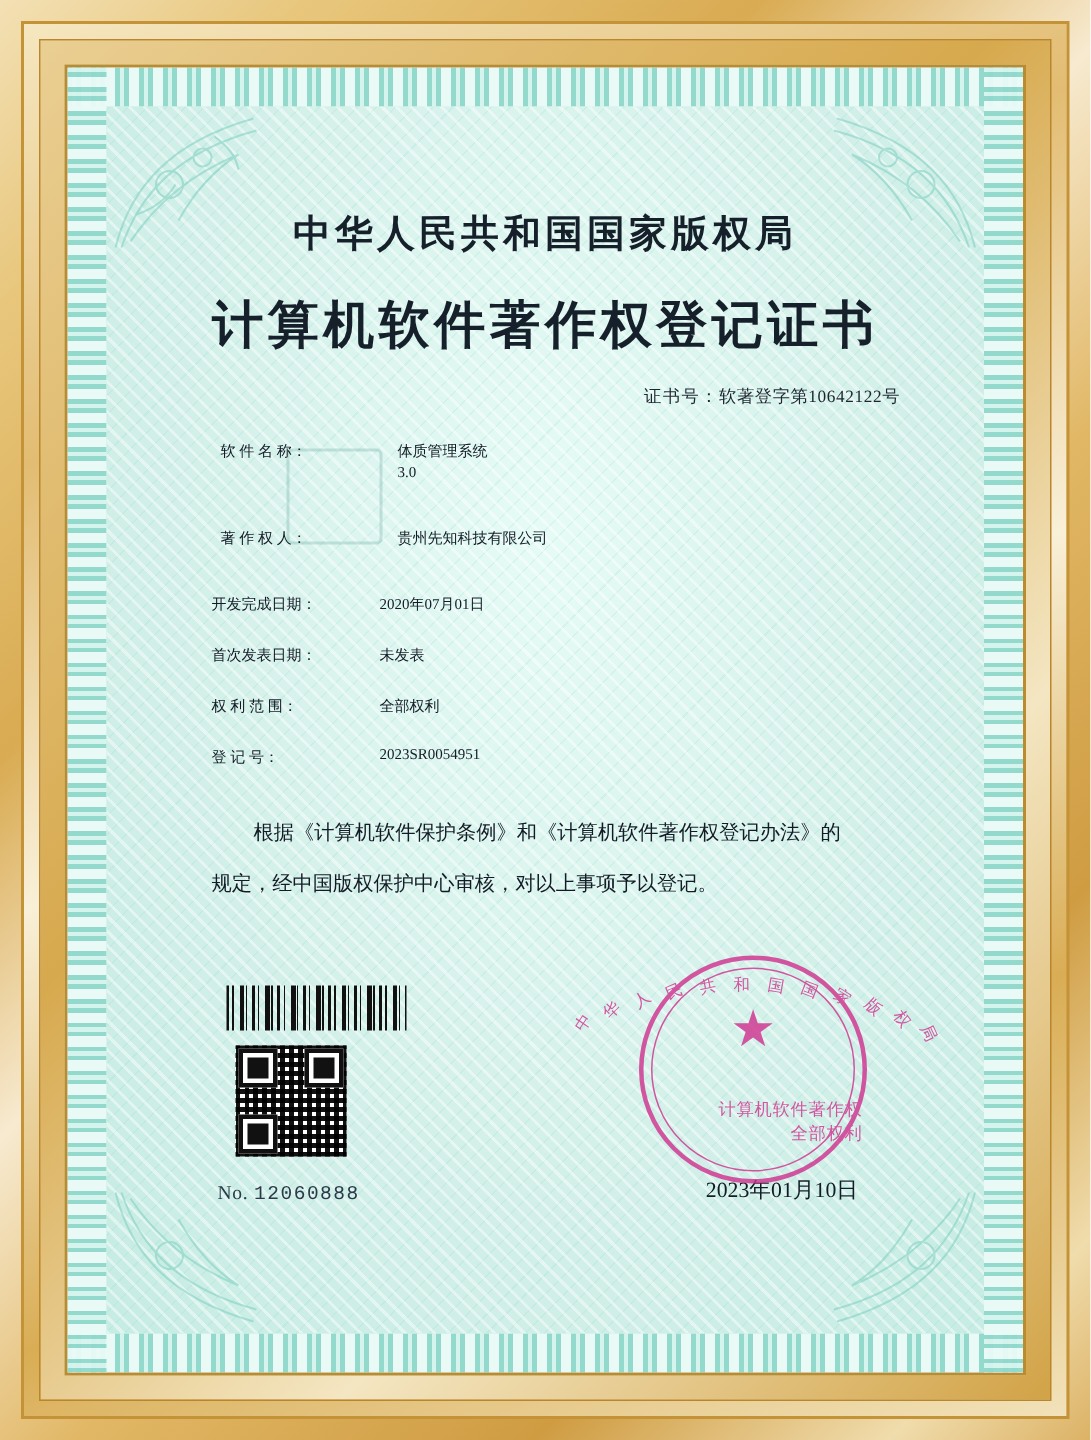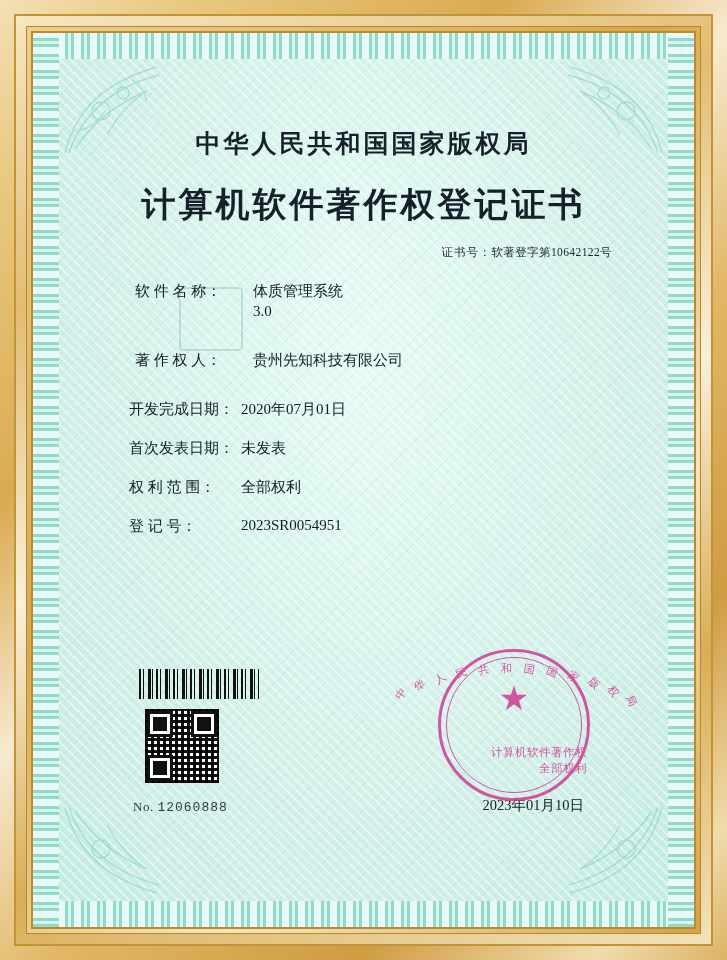--- a/index.html
+++ b/index.html
@@ -36,21 +36,21 @@
     padding: 10px;
   }
   .frame-inner-2 {
     position: relative;
     width: 100%;
     height: 100%;
     box-sizing: border-box;
     border: 1px solid #b9862c;
     background: linear-gradient(135deg, #e9cb8c 0%, #d4a css 0%);
     background: linear-gradient(135deg, #eacf93 0%, #d7a94e 40%, #f4e6c2 70%, #d2a347 100%);
-    padding: 4px;
+    padding: 16px;
   }
   .frame-inner-3 {
     position: relative;
     width: 100%;
     height: 100%;
     box-sizing: border-box;
     border: 2px solid #bb8b2e;
     background: #d9f2ec;
     overflow: hidden;
   }
@@ -142,21 +142,21 @@
     padding-right: 8px;
     letter-spacing: .4px;
   }
   .cert-no .lbl { letter-spacing: 1px; }
 
   
   .fields { margin-top: 22px; padding-left: 28px; }
   .row {
     display: flex;
     align-items: flex-start;
-    font-size: 15px;
+    font-size: 10px;
     color: #121c26;
     margin-bottom: 15px;
   }
   .row .label {
     width: 118px;
     flex: 0 0 118px;
     display: flex;
     justify-content: space-between;
     letter-spacing: 0px;
   }
@@ -397,20 +397,24 @@
               <div class="row">
                 <div class="label tight">权 利 范 围：</div>
                 <div class="value">全部权利</div>
               </div>
               <div class="row">
                 <div class="label tight">登 记 号：</div>
                 <div class="value">2023SR0054951</div>
               </div>
             </div>
 
+            <div class="statement">
+              <span class="indent"></span><span>根据《计算机软件保护条例》和《计算机软件著作权登记办法》的</span><br>
+              <span>规定，经中国版权保护中心审核，对以上事项予以登记。</span>
+            </div>
 
           </div>
 
           <div class="codes">
             <div class="barcode"></div>
             <div class="qr">
               <span class="finder f1"></span>
               <span class="finder f2"></span>
               <span class="finder f3"></span>
             </div>

